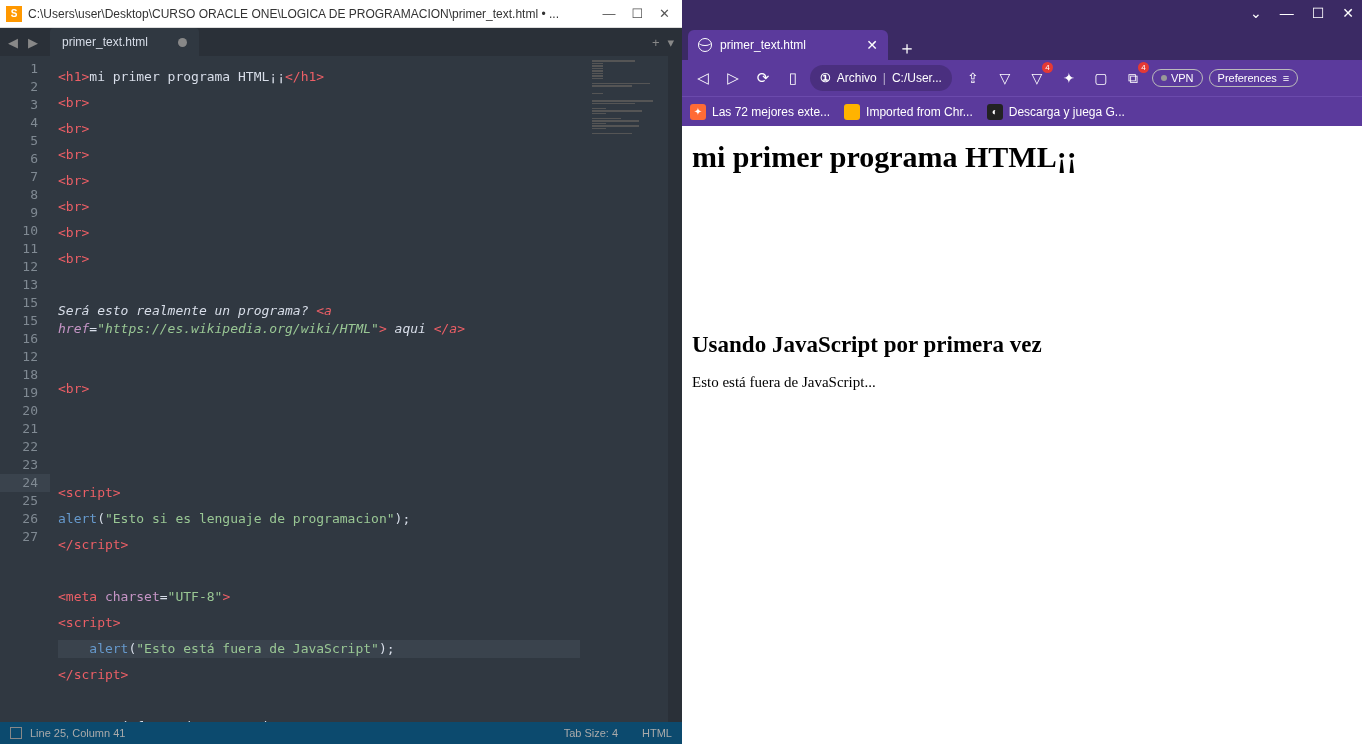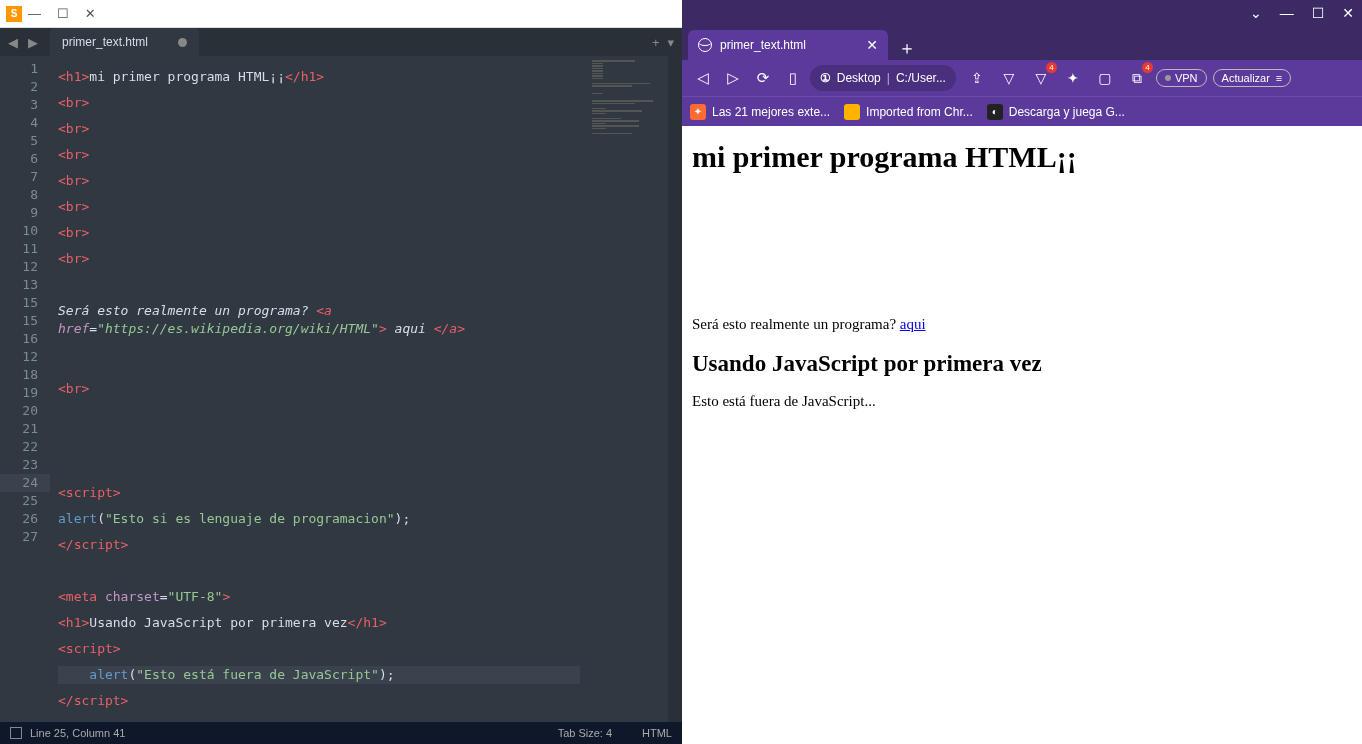--- a/index.html
+++ b/index.html
@@ -29,23 +29,23 @@
 .st-line { height: 18px; }
 .hl-line { background: #3a434d; }
 .hl-gutter { background: #3a434d; }
 .tag { color: #ec5f66; }
 .str { color: #99c794; }
 .attr { color: #c695c6; }
 .fn { color: #6699cc; }
 .st-minimap { width: 80px; background: #303841; padding: 4px 4px; }
 .mm-line { height: 1.5px; margin-bottom: 1px; background: #555; }
 .st-scroll { width: 14px; background: #2a3038; }
-.st-status { height: 22px; background: #0f172a; display: flex; align-items: center; padding: 0 10px; font-size: 11px; color: #aaa; }
+.st-status { height: 22px; background: #0c4a6e; display: flex; align-items: center; padding: 0 10px; font-size: 11px; color: #aaa; }
 .st-status .box { width: 12px; height: 12px; border: 1px solid #888; margin-right: 8px; }
-.st-status .right { margin-left: auto; display: flex; gap: 30px; }
+.st-status .right { margin-left: auto; display: flex; gap: 24px; }
 
 
 .browser { width: 680px; height: 744px; display: flex; flex-direction: column; background: #fff; }
 .br-top { height: 26px; background: #3b2a64; display: flex; align-items: center; justify-content: flex-end; padding-right: 8px; gap: 18px; color: #fff; }
 .br-top span { cursor: pointer; font-size: 14px; }
 .br-tabs { height: 34px; background: #3b2a64; display: flex; align-items: flex-end; padding-left: 6px; }
 .br-tab { background: #5b3a9c; height: 30px; border-radius: 6px 6px 0 0; display: flex; align-items: center; padding: 0 10px; color: #fff; font-size: 12px; min-width: 200px; }
 .br-tab .icon { width: 14px; height: 14px; border: 1.5px solid #fff; border-radius: 50%; margin-right: 8px; position: relative; }
 .br-tab .icon::after { content: ""; position: absolute; width: 14px; height: 7px; border-bottom: 1.5px solid #fff; border-radius: 50%; top: -1px; left: -1px; }
 .br-tab .x { margin-left: auto; cursor: pointer; font-size: 14px; }
@@ -73,20 +73,21 @@
 .br-page p { font-size: 15px; margin: 2px 0; }
 .br-page a { color: #0000ee; text-decoration: underline; }
 .brspace { height: 130px; }
 </style>
 </head>
 <body>
 
 <div class="sublime">
   <div class="st-title">
     <div class="st-logo">S</div>
+    <div class="st-title-text">C:\Users\user\Desktop\CURSO ORACLE ONE\LOGICA DE PROGRAMACION\primer_text.html • ...</div>
     <div class="st-win">
       <span>—</span>
       <span>☐</span>
       <span>✕</span>
     </div>
   </div>
   <div class="st-tabs">
     <div class="st-nav">
       <span>◀</span>
       <span>▶</span>
@@ -147,21 +148,20 @@
 <pre class="st-line"> </pre>
 <pre class="st-line"><span class="tag">&lt;br&gt;</span></pre>
 <pre class="st-line"> </pre>
 <pre class="st-line"> </pre>
 <pre class="st-line"> </pre>
 <pre class="st-line"><span class="tag">&lt;script&gt;</span></pre>
 <pre class="st-line"><span class="fn">alert</span><span>(</span><span class="str">"Esto si es lenguaje de programacion"</span><span>);</span></pre>
 <pre class="st-line"><span class="tag">&lt;/script&gt;</span></pre>
 <pre class="st-line"> </pre>
 <pre class="st-line"><span class="tag">&lt;meta </span><span class="attr">charset</span><span>=</span><span class="str">"UTF-8"</span><span class="tag">&gt;</span></pre>
-<pre class="st-line"><span class="tag">&lt;h1&gt;</span><span>Usando JavaScript por primera vez</span><span class="tag">&lt;/h1&gt;</span></pre>
 <pre class="st-line"><span class="tag">&lt;script&gt;</span></pre>
 <pre class="st-line hl-line"><span>    </span><span class="fn">alert</span><span>(</span><span class="str">"Esto está fuera de JavaScript"</span><span>);</span></pre>
 <pre class="st-line"><span class="tag">&lt;/script&gt;</span></pre>
 <pre class="st-line"> </pre>
 <pre class="st-line"><span>Esto está fuera de JavaScript...</span></pre>
     </div>
     <div class="st-minimap">
       <div class="mm-line" style="width:60%"></div>
         <div class="mm-line" style="width:15%"></div>
         <div class="mm-line" style="width:15%"></div>
@@ -220,54 +220,53 @@
     </div>
     <div class="br-newtab">＋</div>
   </div>
   <div class="br-toolbar">
     <div class="tb">◁</div>
     <div class="tb">▷</div>
     <div class="tb">⟳</div>
     <div class="tb">▯</div>
     <div class="br-addr">
       <span class="warn">①</span>
-      <span>Desktop</span>
+      <span>Archivo</span>
       <span style="opacity:.6">|</span>
       <span>C:/User...</span>
     </div>
     <div class="br-right">
       <div class="tb">⇪</div>
       <div class="tb">▽</div>
       <div class="tb badge">▽</div>
       <div class="tb">✦</div>
       <div class="tb">▢</div>
       <div class="tb badge">⧉</div>
       <div class="vpn">
           <span>VPN</span>
         </div>
       <div class="update">
-          <span>Actualizar</span>
+          <span>Preferences</span>
           <span>≡</span>
         </div>
     </div>
   </div>
   <div class="br-bookmarks">
     <div class="bm">
         <div class="bm-icon bm-orange">✦</div>
-        <span>Las 21 mejores exte...</span>
+        <span>Las 72 mejores exte...</span>
       </div>
     <div class="bm">
         <div class="bm-icon bm-yellow"></div>
         <span>Imported from Chr...</span>
       </div>
     <div class="bm">
         <div class="bm-icon bm-dark">◐</div>
         <span>Descarga y juega G...</span>
       </div>
   </div>
   <div class="br-page">
     <h1>mi primer programa HTML¡¡</h1>
     <div class="brspace"></div>
-    <p><span>Será esto realmente un programa? </span><a href="#">aqui</a></p>
     <h1 class="h2">Usando JavaScript por primera vez</h1>
     <p style="margin-top:16px">Esto está fuera de JavaScript...</p>
   </div>
 </div>
 
 </body></html>

